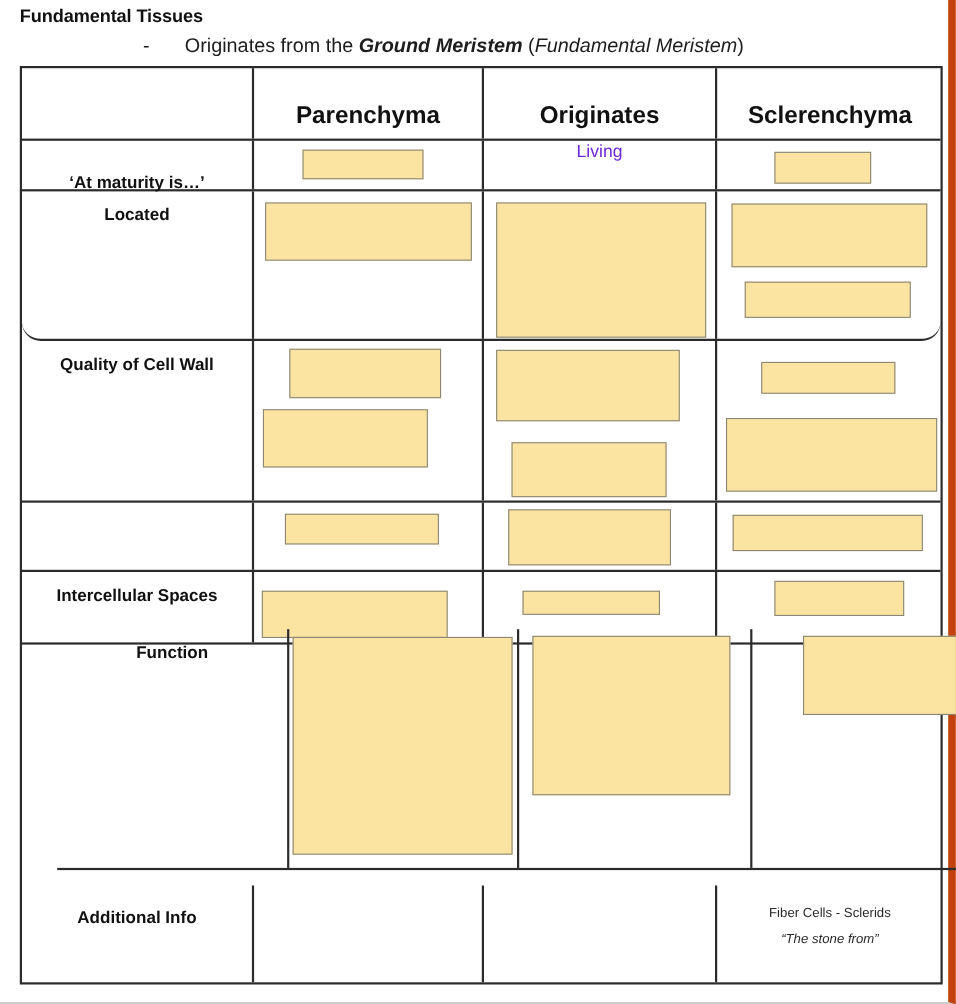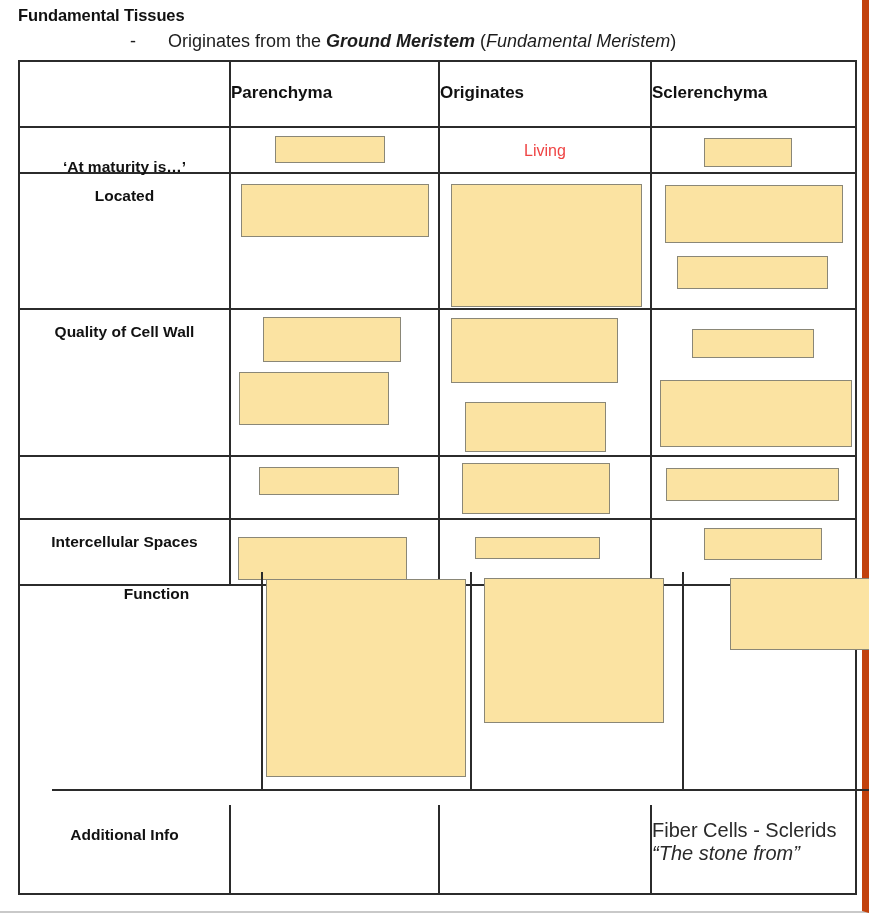--- a/index.html
+++ b/index.html
@@ -99,41 +99,41 @@
     text-align: center;
     font-size: 15.5px;
     font-weight: bold;
     line-height: 20px;
     color: #111111;
     padding-top: 12px;
     box-sizing: border-box;
   }
   .colhead {
     width: 100%;
-    text-align: left;
-    font-size: 17px;
+    text-align: center;
+    font-size: 22px;
     font-weight: bold;
     line-height: 22px;
     color: #111111;
-    padding-top: 20px;
+    padding-top: 32px;
     box-sizing: border-box;
   }
   .plaintext {
     width: 100%;
     text-align: center;
     font-size: 16px;
     line-height: 21px;
-    color: #ef4444;
-    padding-top: 12px;
+    color: #6d28d9;
+    padding-top: 0;
     box-sizing: border-box;
   }
   .addinfo {
     width: 100%;
-    text-align: left;
-    font-size: 20px;
+    text-align: center;
+    font-size: 12px;
     line-height: 23px;
     color: #2a2a2a;
     padding-top: 14px;
     box-sizing: border-box;
   }
   .addinfo .quote { font-style: italic; }
 
   
   .hl {
     position: absolute;
@@ -175,21 +175,21 @@
         <div class="hl" style="left:44px; top:8px; width:110px; height:27px;"></div>
       </div>
       <div class="cell c2">
         <div class="plaintext">Living</div>
       </div>
       <div class="cell c3">
         <div class="hl" style="left:52px; top:10px; width:88px; height:29px;"></div>
       </div>
     </div>
 
-    <div class="row" style="top:112px; height:136px;">
+    <div class="row" style="top:112px; height:136px;border-radius:17px;">
       <div class="cell c0">
         <div class="rowlabel">Located</div>
       </div>
       <div class="cell c1">
         <div class="hl" style="left:10px; top:10px; width:188px; height:53px;"></div>
       </div>
       <div class="cell c2">
         <div class="hl" style="left:11px; top:10px; width:191px; height:123px;"></div>
       </div>
       <div class="cell c3">

